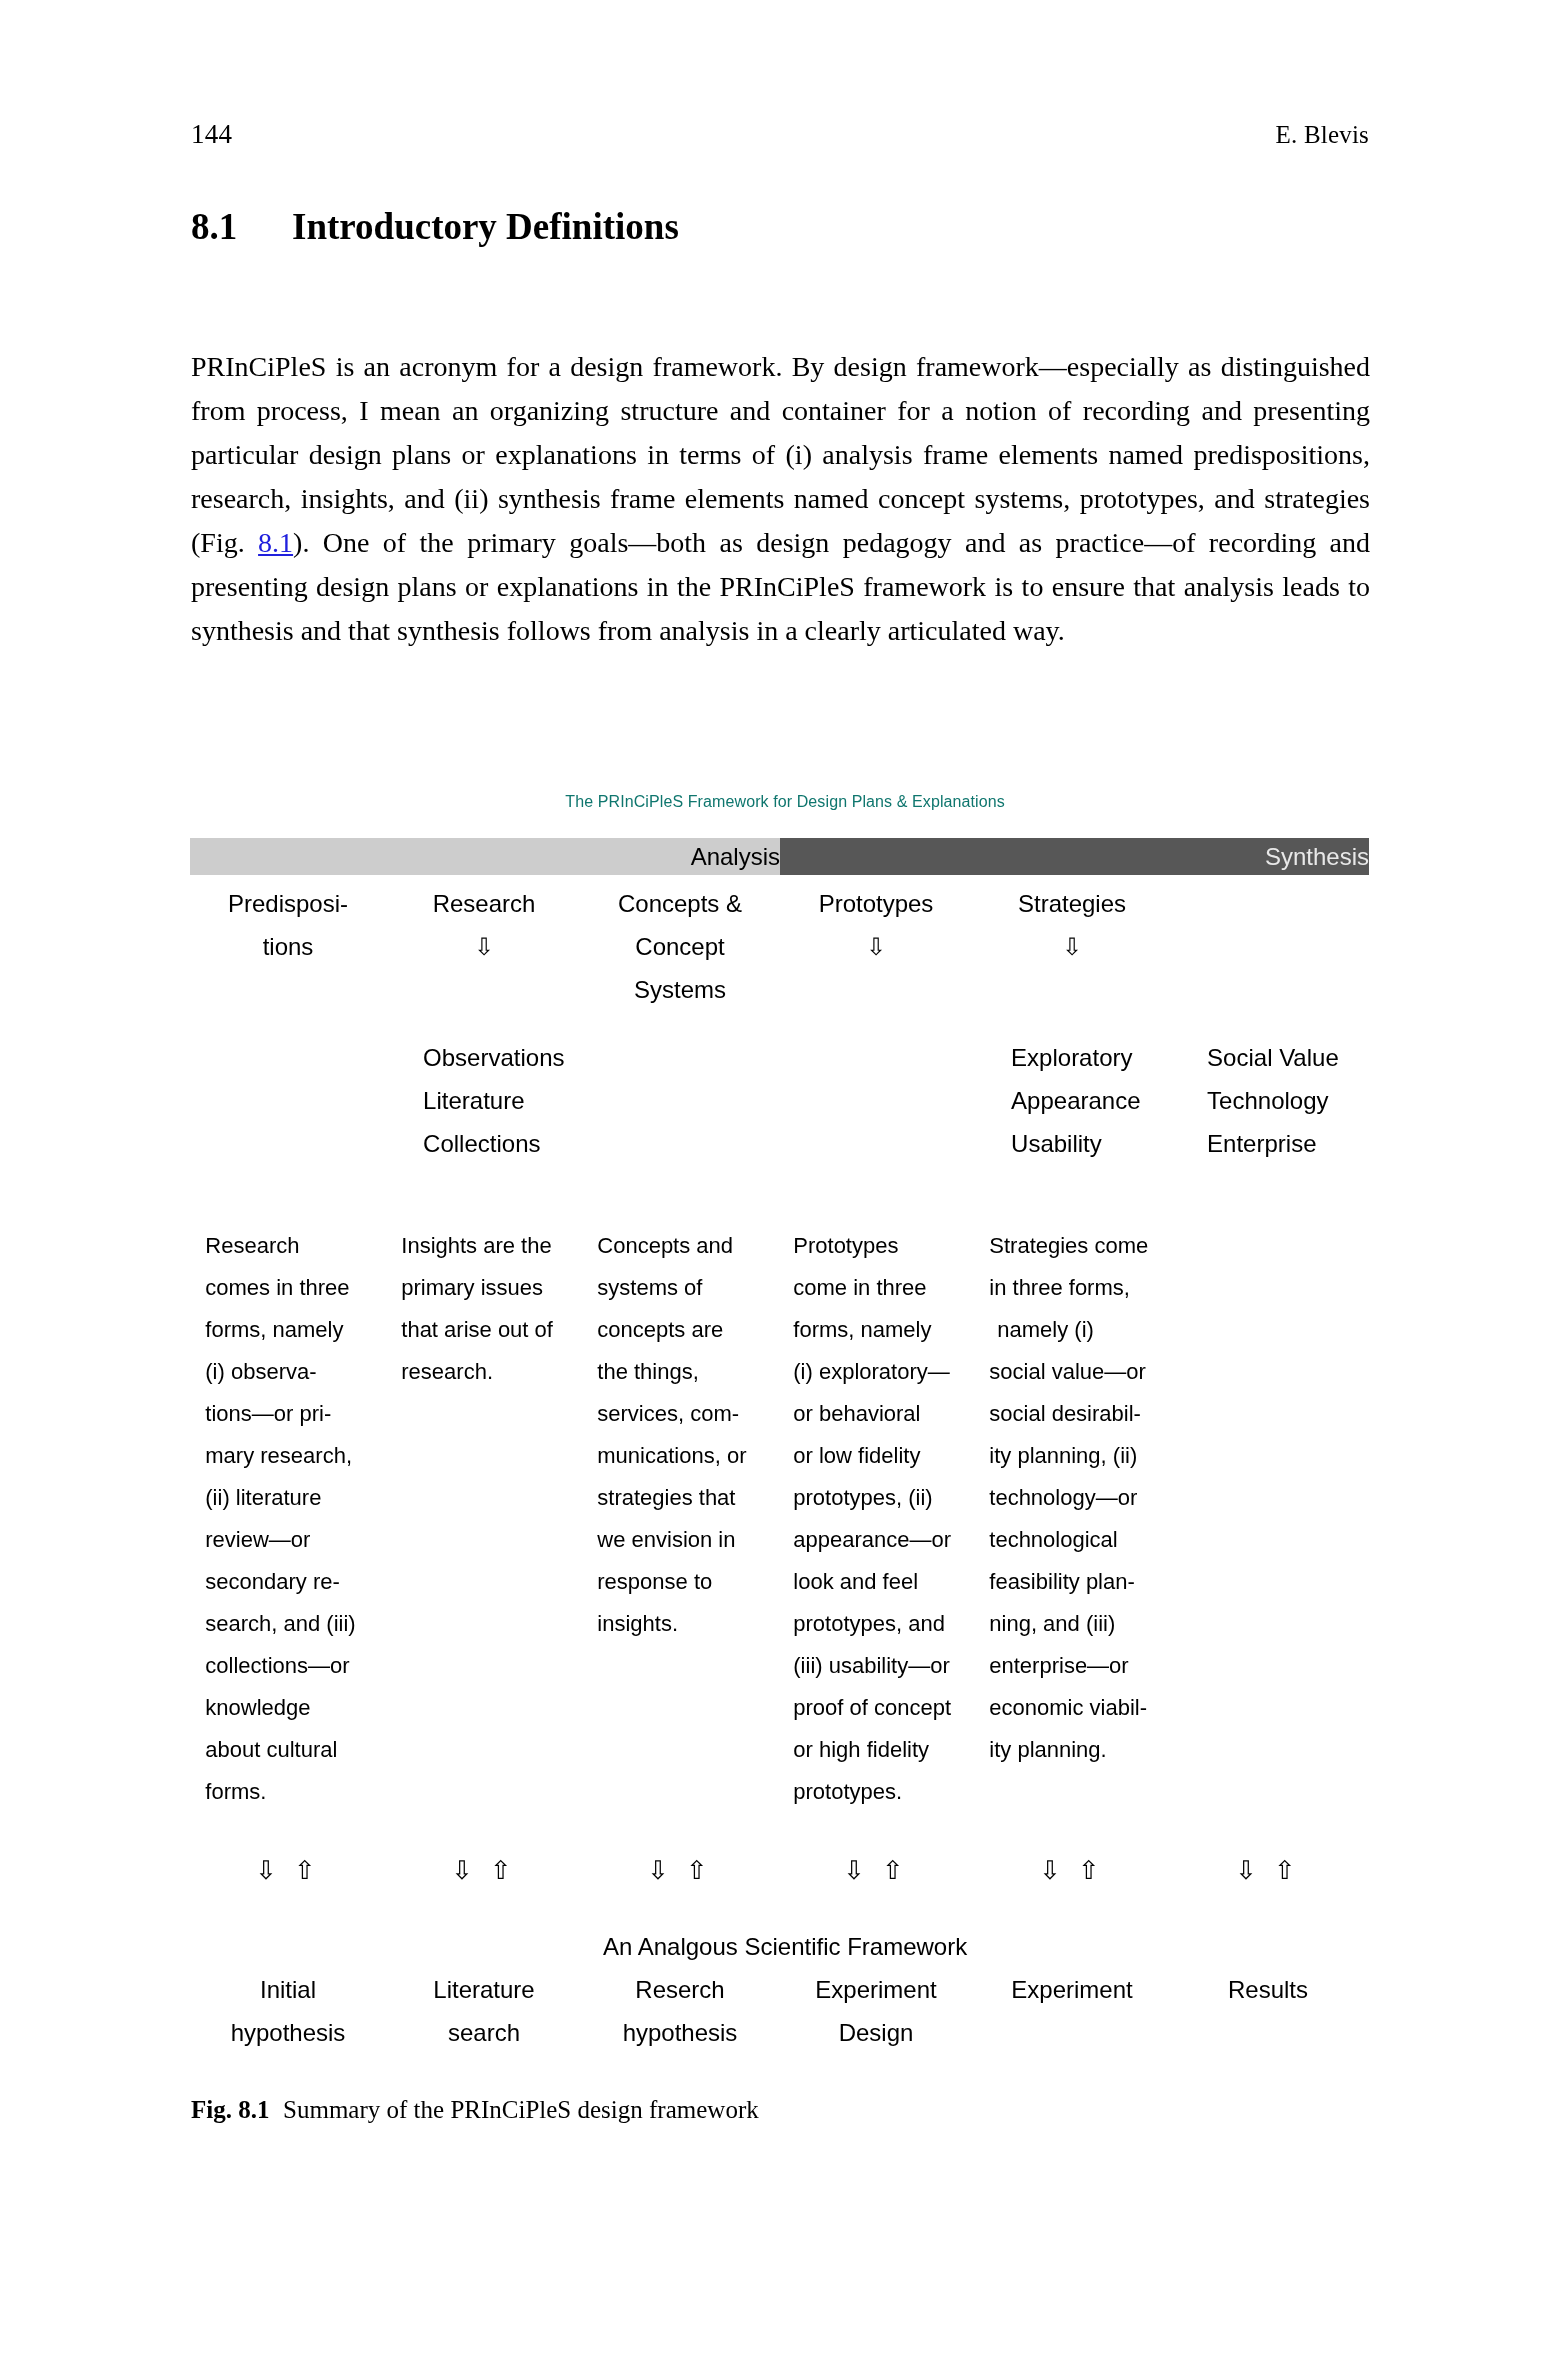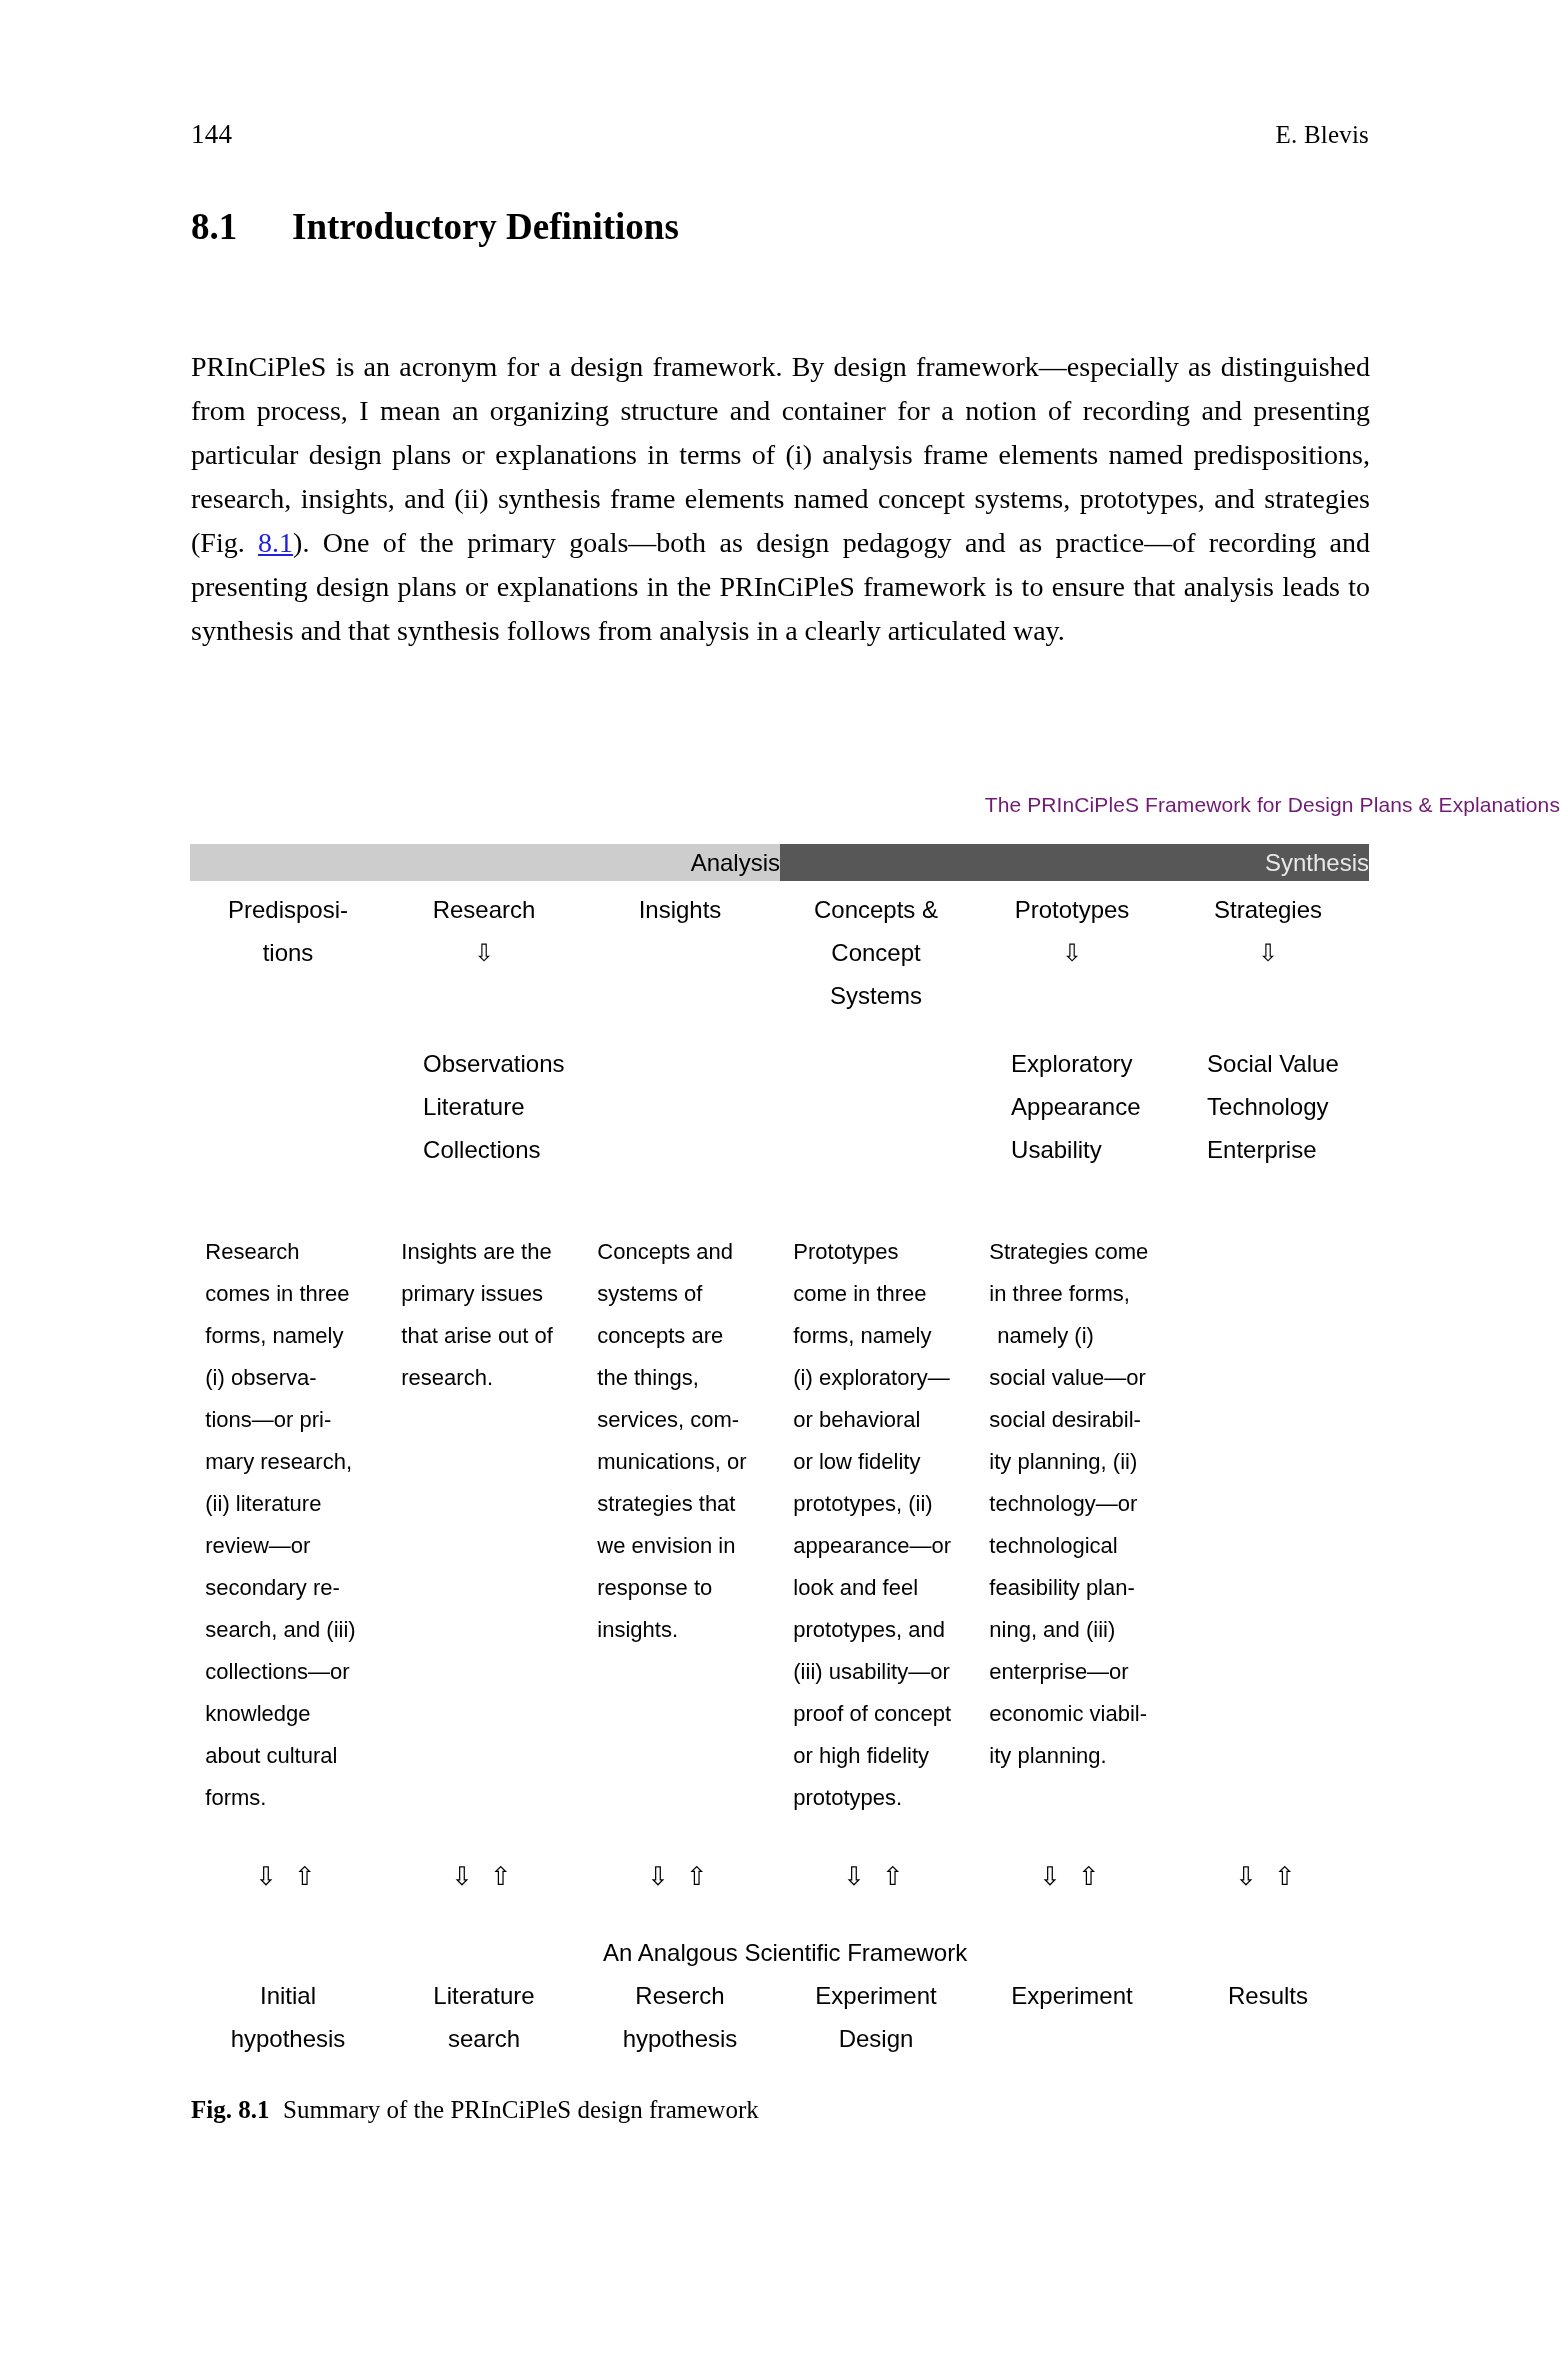--- a/index.html
+++ b/index.html
@@ -65,23 +65,23 @@
 
   
   .figure {
     position: absolute;
     left: 0px;
     top: 793px;
     width: 1560px;
     font-family: "Liberation Sans", sans-serif;
   }
   .fig-title {
-    text-align: right;
-    font-size: 21px;
-    color: #701a75;
+    text-align: center;
+    font-size: 16px;
+    color: #0f766e;
     margin-left: 10.2px;
     letter-spacing: 0.1px;
   }
 
   
   .band-row {
     position: relative;
     margin-top: 27px;
     margin-left: 190px;
     width: 1179px;
@@ -213,24 +213,20 @@
       <div class="col">
         <div class="col-head multiline">
             <span style="display: block;">Predisposi-</span>
             <span style="display: block;">tions</span>
           </div>
         <div class="col-head arrow-down"></div>
       </div>
       <div class="col">
         <div class="col-head multiline">Research</div>
         <div class="col-head arrow-down">⇩</div>
-      </div>
-      <div class="col">
-        <div class="col-head multiline">Insights</div>
-        <div class="col-head arrow-down"></div>
       </div>
       <div class="col">
         <div class="col-head multiline">
             <span style="display: block;">Concepts &amp;</span>
             <span style="display: block;">Concept</span>
             <span style="display: block;">Systems</span>
           </div>
         <div class="col-head arrow-down"></div>
       </div>
       <div class="col">

